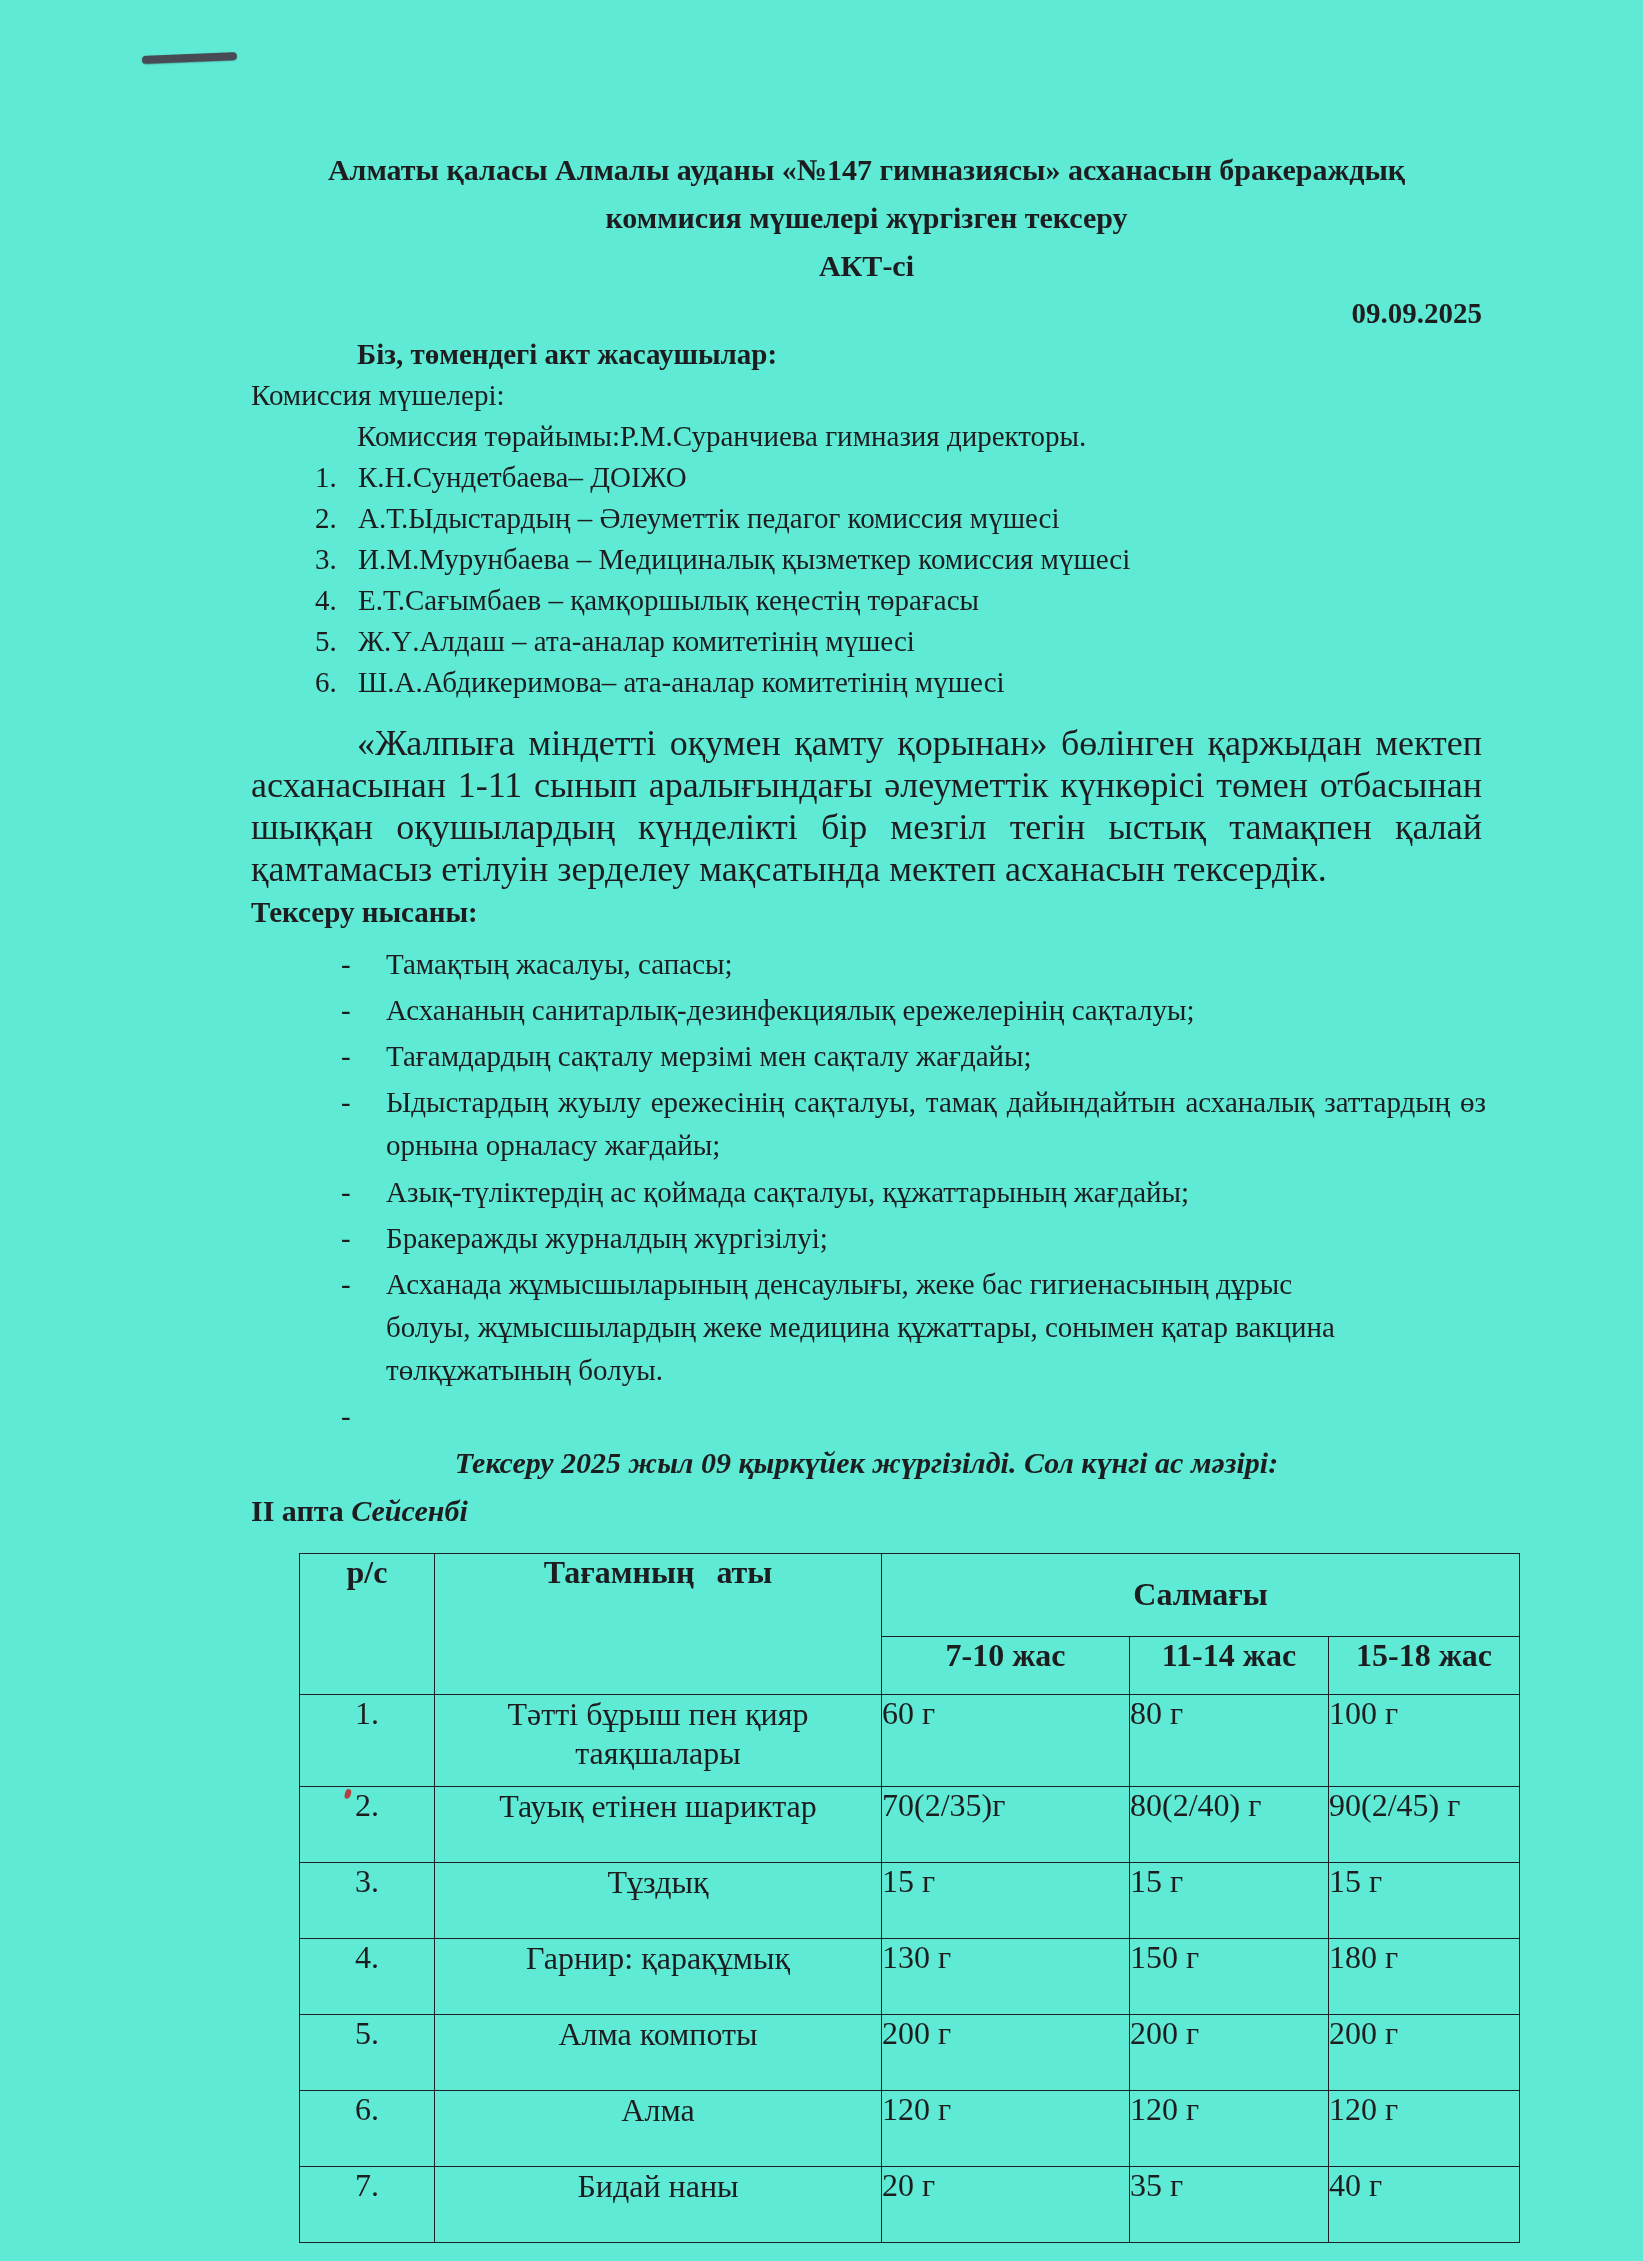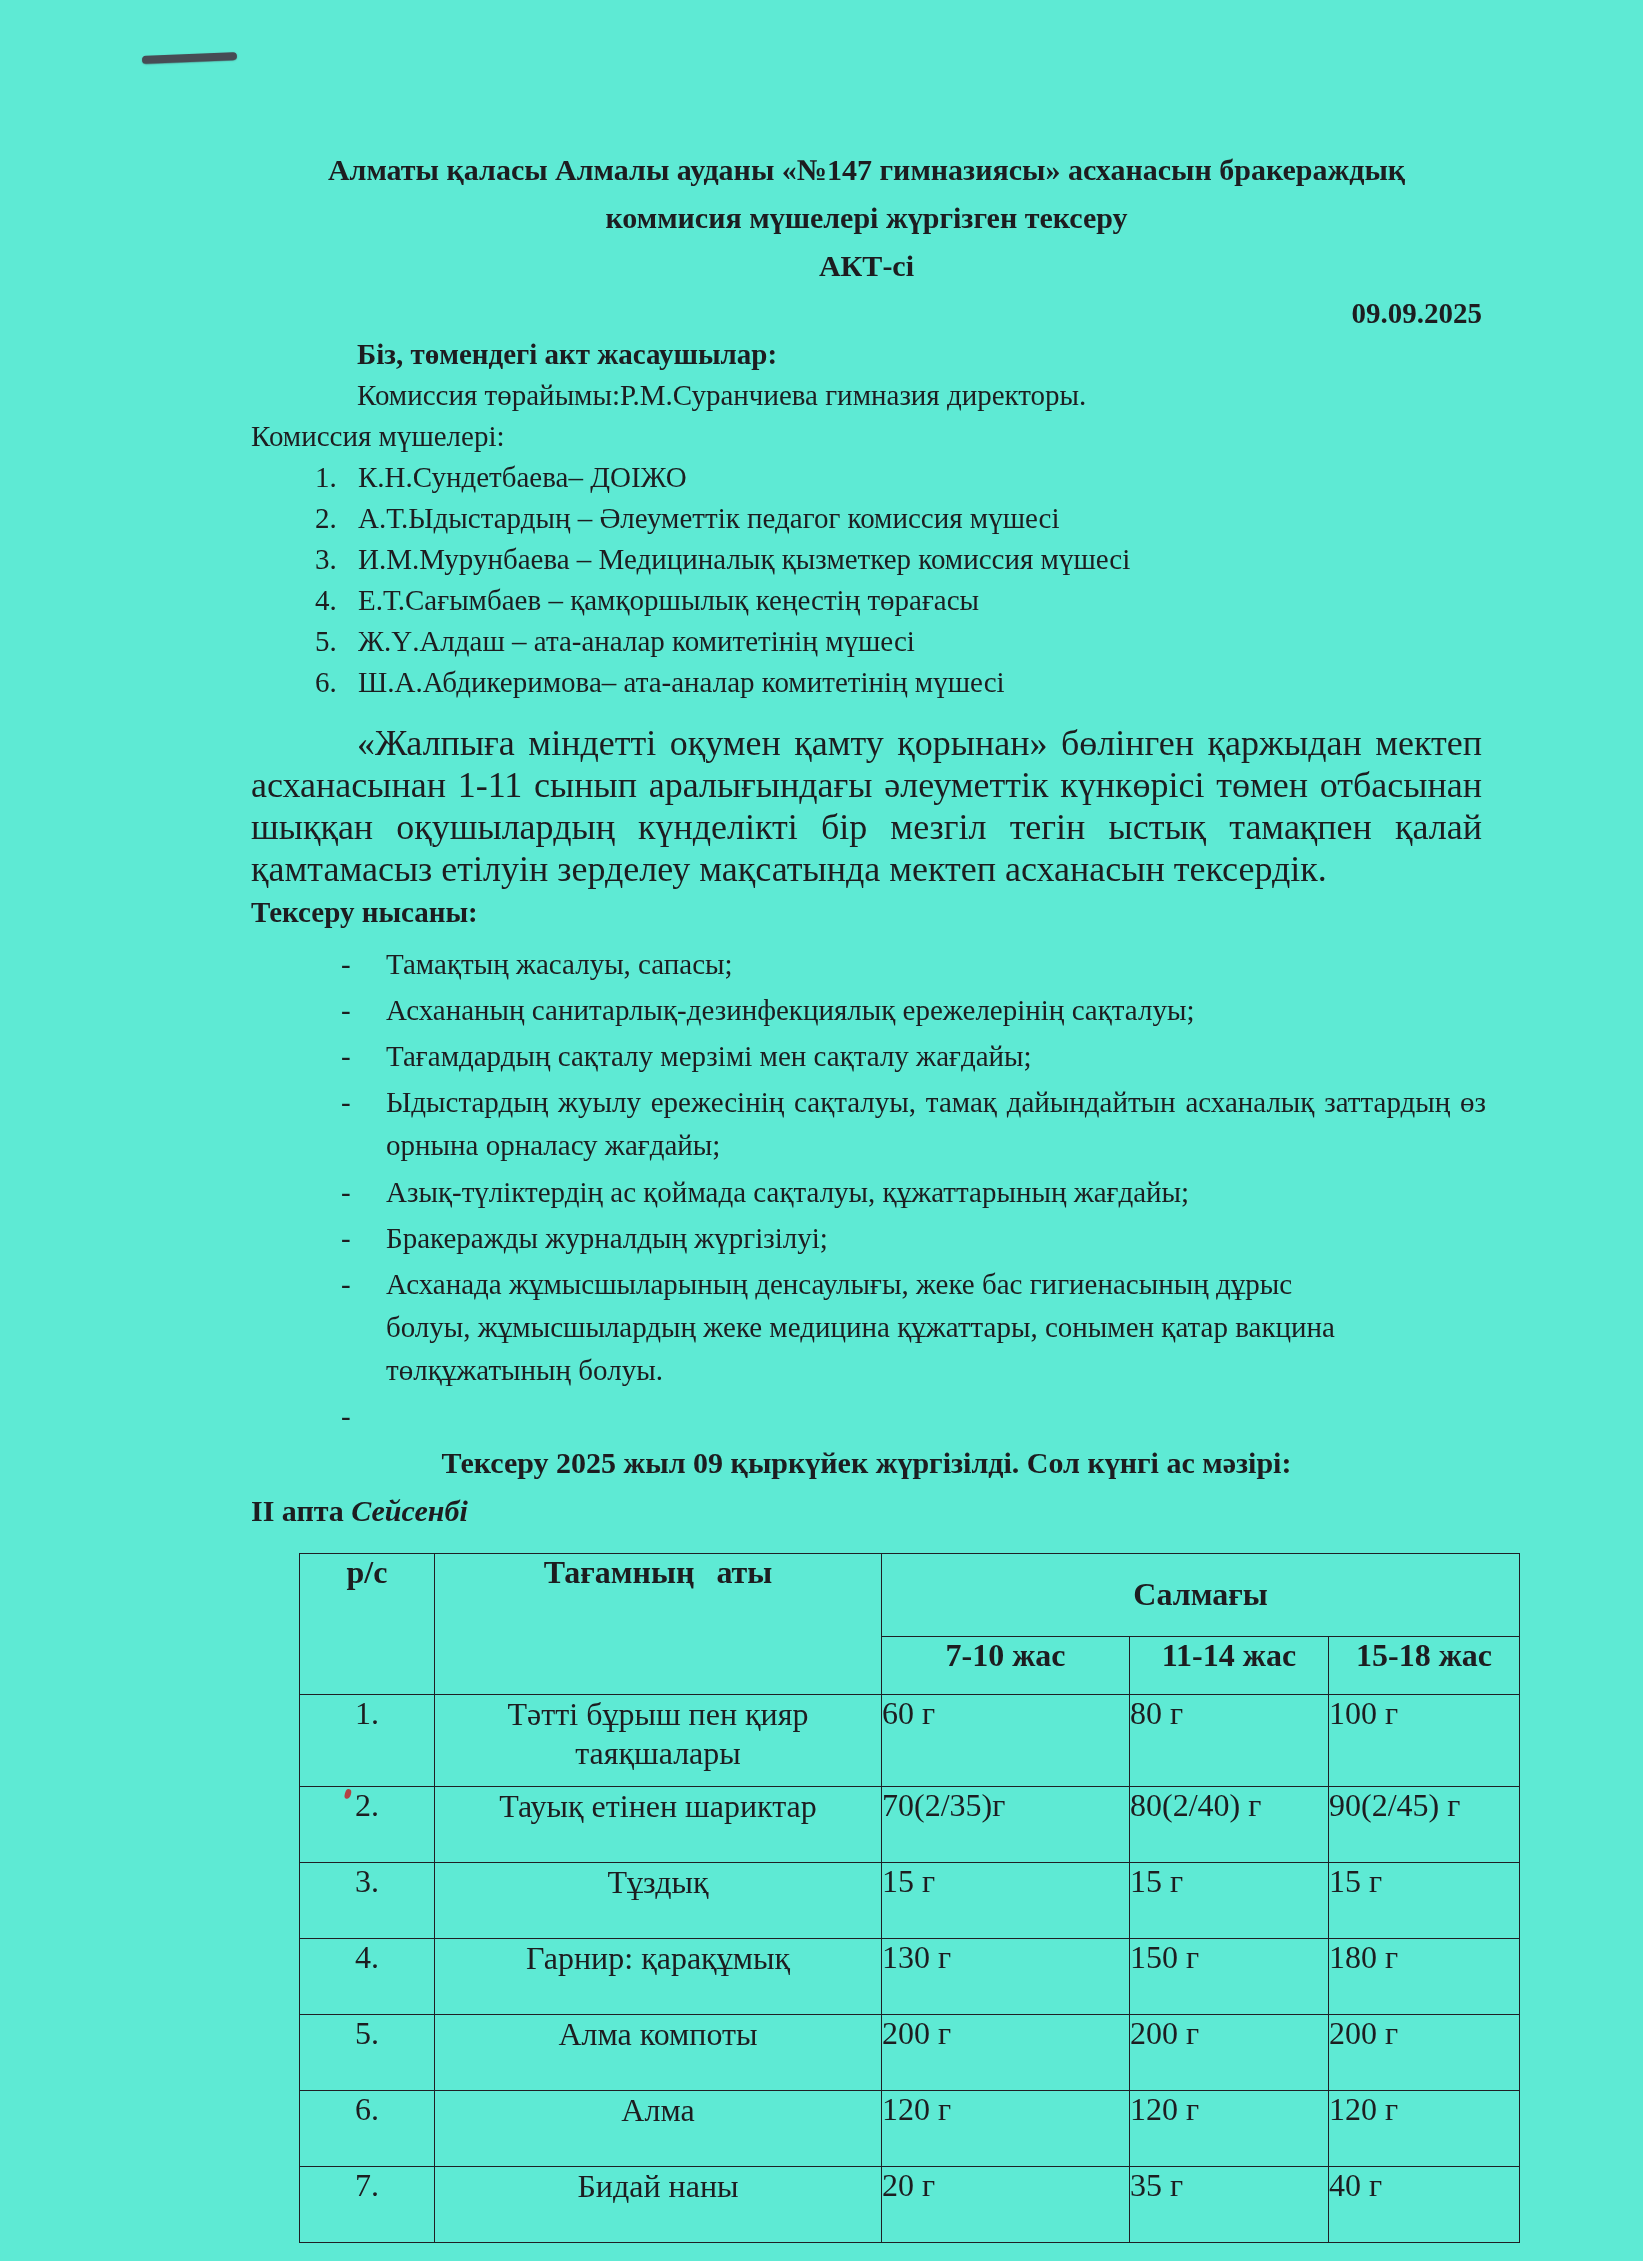--- a/index.html
+++ b/index.html
@@ -29,21 +29,21 @@
 
   .section-h{font-size:29px;line-height:43px;font-weight:bold;width:1231px;margin-top:1.3px;}
 
   .bullets{margin-top:9px;}
   .b-item{display:flex;margin-bottom:3.2px;}
   .b-dash{width:45px;margin-left:90px;font-size:29px;line-height:43px;}
   .b-text{flex:1;font-size:29px;line-height:43px;max-width:1100px;}
   .b-item.justify .b-text{text-align:justify;}
   .b-item.narrow .b-text{max-width:960px;}
 
-  .menu-h{width:1231px;text-align:center;font-weight:bold;font-size:30px;line-height:43px;}
+  .menu-h{width:1231px;text-align:center;font-weight:bold;font-size:30px;line-height:43px;font-style:italic;}
   .menu-sub{width:1231px;font-weight:bold;font-size:30px;line-height:41px;margin-top:5.2px;}
   .menu-sub .day{font-style:italic;}
 
   table.menu{
     border-collapse:collapse;table-layout:fixed;
     width:1221px;margin:22px 0 0 48px;
     font-size:32px;
   }
   table.menu td{border:1.9px solid #1f1f24;padding:0;}
   table.menu tr{page-break-inside:avoid;}
@@ -80,22 +80,22 @@
 
     <div class="title">
       <div>Алматы қаласы Алмалы ауданы «№147 гимназиясы» асханасын бракераждық</div>
       <div>коммисия мүшелері жүргізген тексеру</div>
       <div>АКТ-сі</div>
     </div>
 
     <div class="date">09.09.2025</div>
 
     <p class="line indent bold">Біз, төмендегі акт жасаушылар:</p>
+    <p class="line">Комиссия мүшелері:</p>
     <p class="line indent">Комиссия төрайымы:Р.М.Суранчиева гимназия директоры.</p>
-    <p class="line">Комиссия мүшелері:</p>
 
     <div class="members">
         <div class="m-row">
           <span class="m-num">1.</span>
           <span class="m-txt">К.Н.Сундетбаева– ДОІЖО</span>
         </div>
         <div class="m-row">
           <span class="m-num">2.</span>
           <span class="m-txt">А.Т.Ыдыстардың – Әлеуметтік педагог комиссия мүшесі</span>
         </div>

